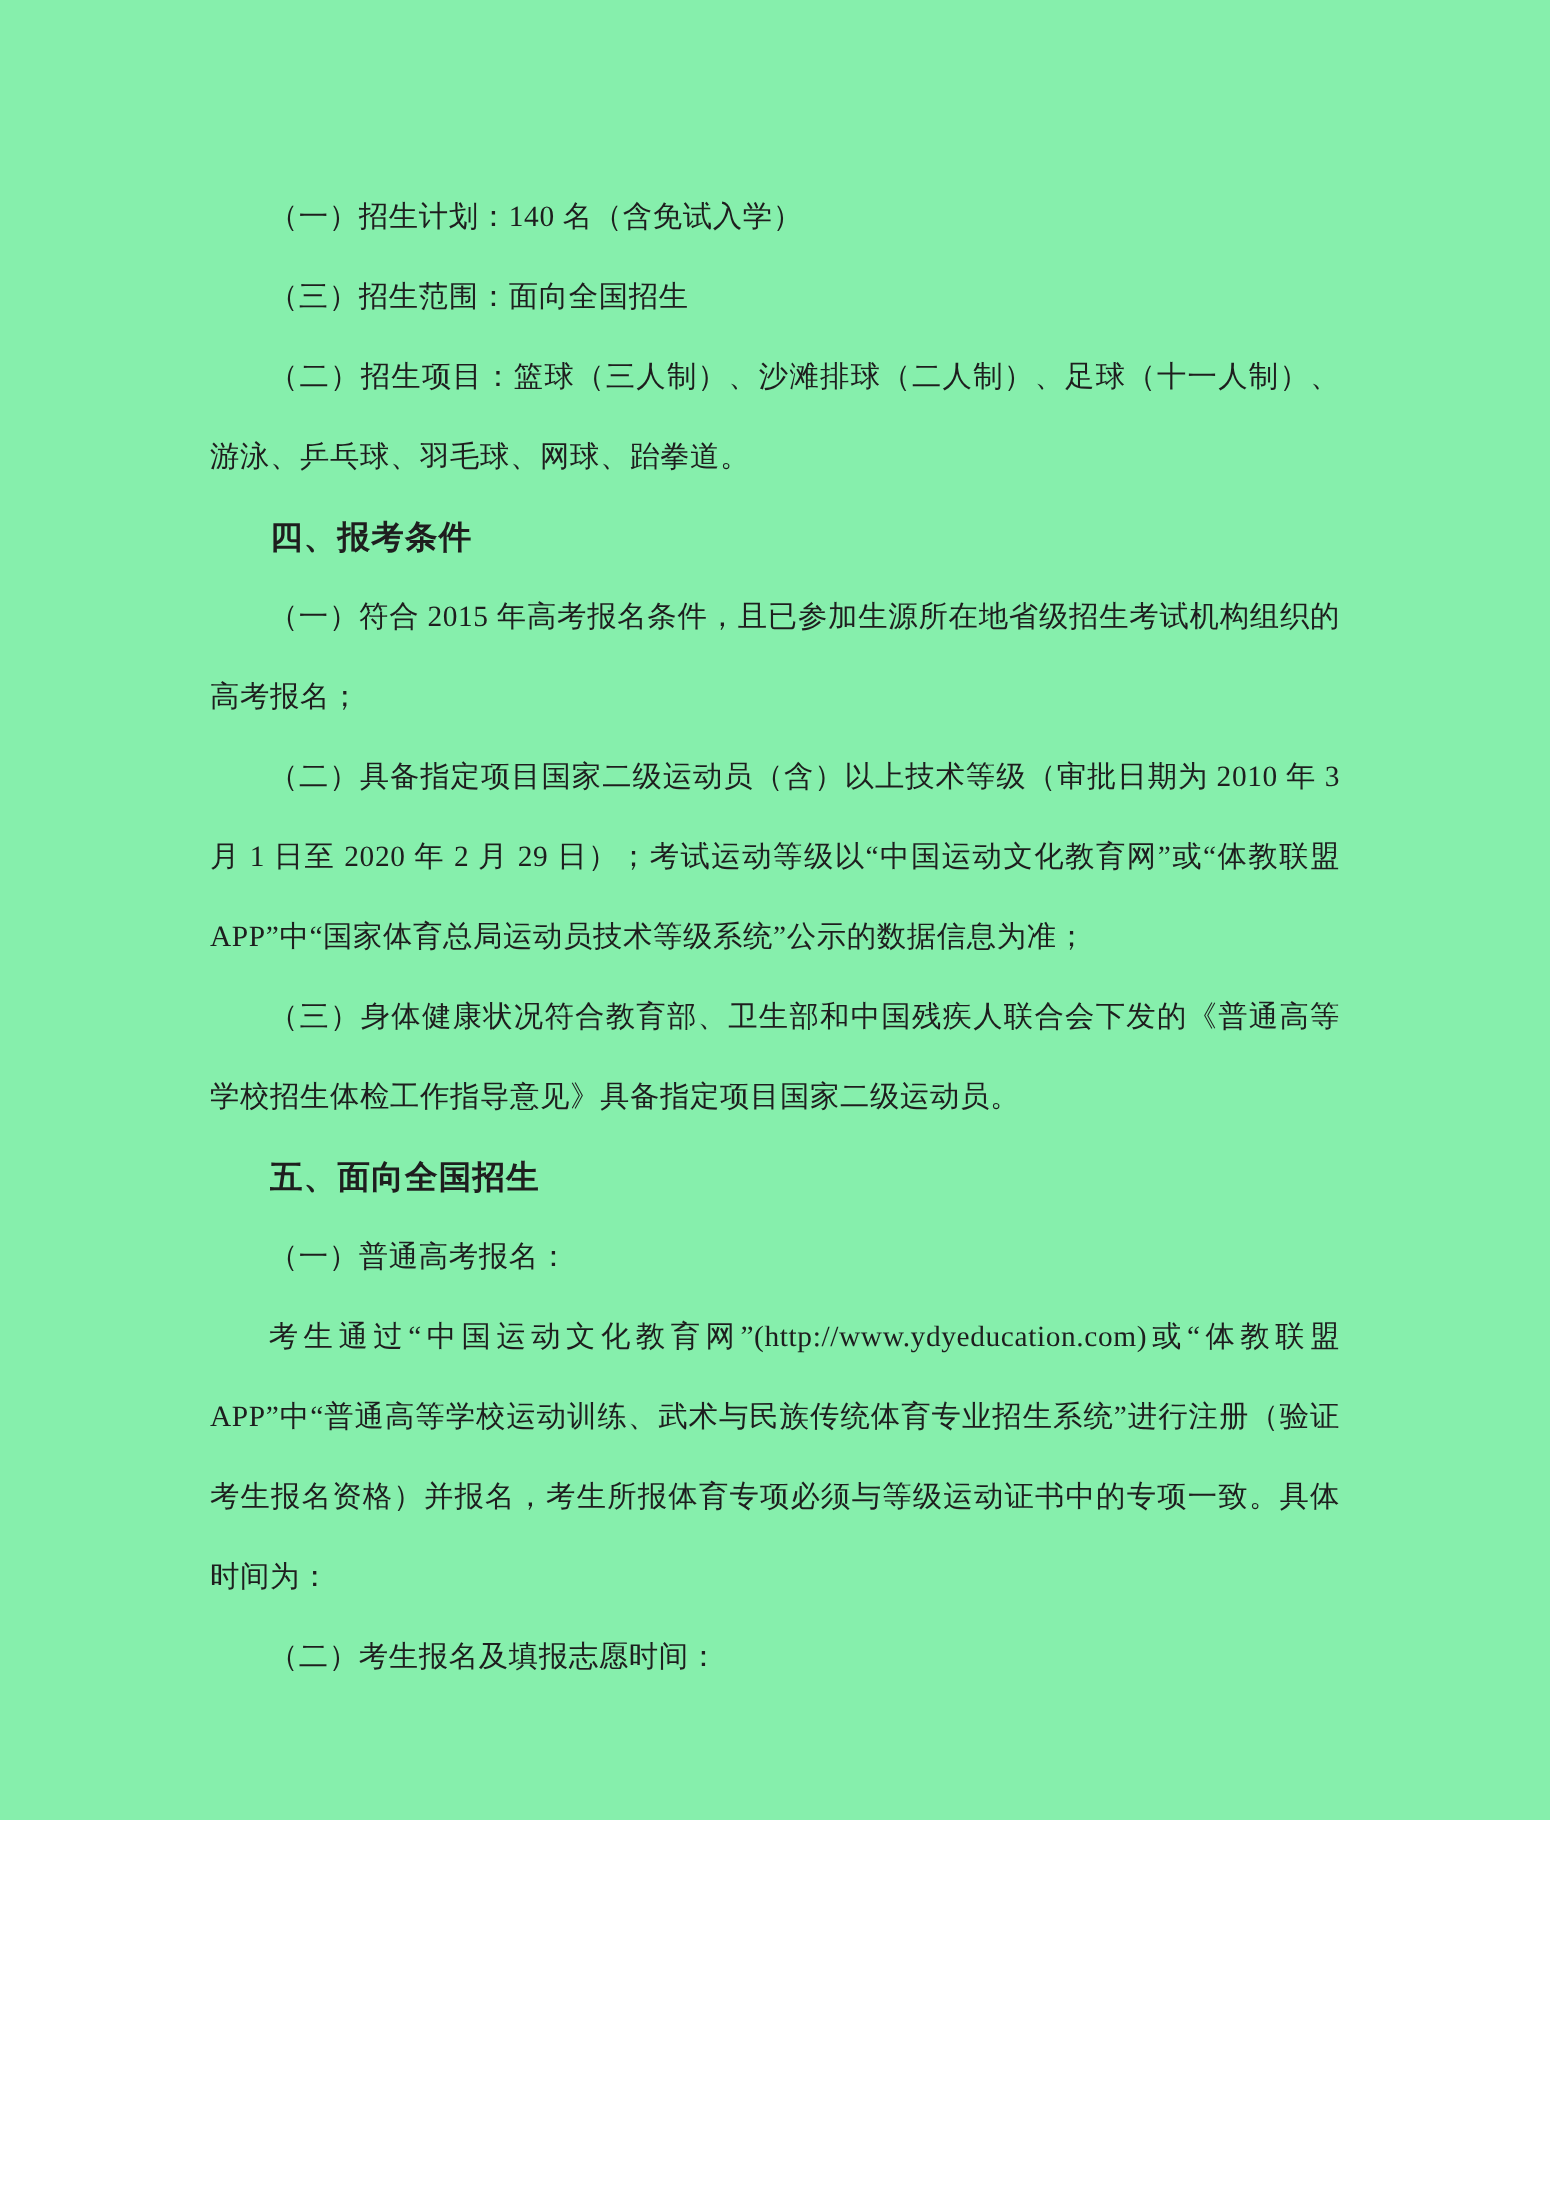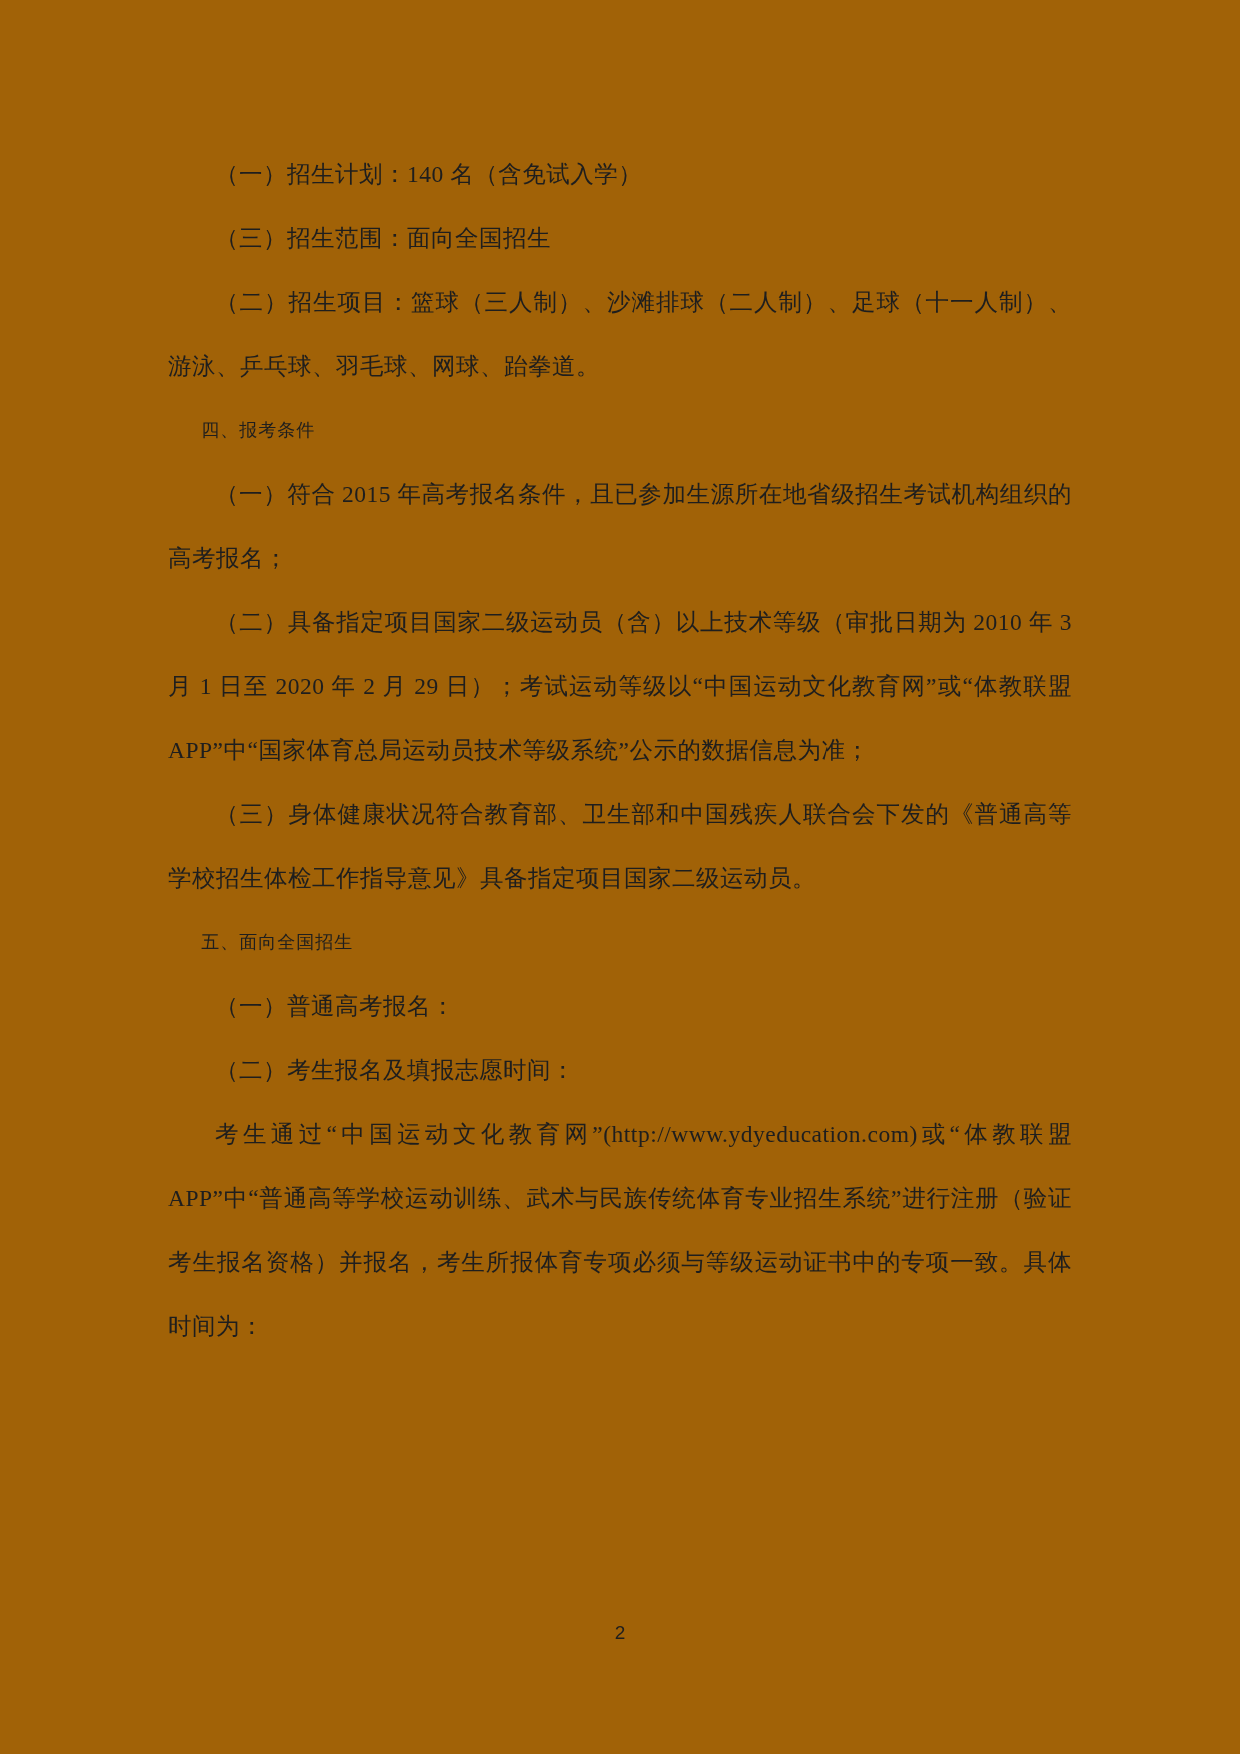--- a/index.html
+++ b/index.html
@@ -3,22 +3,22 @@
   <meta charset="utf-8">
   <style>
     html, body {
       margin: 0;
       padding: 0;
       background: #ffffff;
     }
     .page {
       position: relative;
       width: 1240px;
-      height: 1754px;
-      background: #a16207;
+      height: 1456px;
+      background: #86efac;
       color: #1e1e1e;
       font-family: "Liberation Serif", "DejaVu Serif", serif;
       overflow: hidden;
       box-sizing: border-box;
     }
     .content {
       position: absolute;
       left: 168px;
       top: 142px;
       width: 904px;
@@ -27,24 +27,24 @@
       margin: 0;
       font-size: 23.5px;
       line-height: 64px;
       text-indent: 2em;
       text-align: justify;
       letter-spacing: 0.5px;
       font-weight: normal;
     }
     .heading {
       margin: 0;
-      font-size: 18px;
+      font-size: 26px;
       line-height: 64px;
       text-indent: 1.85em;
-      font-weight: normal;
+      font-weight: bold;
       letter-spacing: 1px;
     }
     .page-footer {
       position: absolute;
       left: 0;
       right: 0;
       top: 1618px;
       text-align: center;
       line-height: 30px;
     }
@@ -61,19 +61,19 @@
   <main class="content">
     <p class="para">（一）招生计划：140 名（含免试入学）</p>
     <p class="para">（三）招生范围：面向全国招生</p>
     <p class="para">（二）招生项目：篮球（三人制）、沙滩排球（二人制）、足球（十一人制）、游泳、乒乓球、羽毛球、网球、跆拳道。</p>
     <h2 class="heading">四、报考条件</h2>
     <p class="para">（一）符合 2015 年高考报名条件，且已参加生源所在地省级招生考试机构组织的高考报名；</p>
     <p class="para">（二）具备指定项目国家二级运动员（含）以上技术等级（审批日期为 2010 年 3 月 1 日至 2020 年 2 月 29 日）；考试运动等级以“中国运动文化教育网”或“体教联盟 APP”中“国家体育总局运动员技术等级系统”公示的数据信息为准；</p>
     <p class="para">（三）身体健康状况符合教育部、卫生部和中国残疾人联合会下发的《普通高等学校招生体检工作指导意见》具备指定项目国家二级运动员。</p>
     <h2 class="heading">五、面向全国招生</h2>
     <p class="para">（一）普通高考报名：</p>
+    <p class="para">考生通过“中国运动文化教育网”(http://www.ydyeducation.com)或“体教联盟 APP”中“普通高等学校运动训练、武术与民族传统体育专业招生系统”进行注册（验证考生报名资格）并报名，考生所报体育专项必须与等级运动证书中的专项一致。具体时间为：</p>
     <p class="para">（二）考生报名及填报志愿时间：</p>
-    <p class="para">考生通过“中国运动文化教育网”(http://www.ydyeducation.com)或“体教联盟 APP”中“普通高等学校运动训练、武术与民族传统体育专业招生系统”进行注册（验证考生报名资格）并报名，考生所报体育专项必须与等级运动证书中的专项一致。具体时间为：</p>
   </main>
   <footer class="page-footer">
     <span class="page-number">2</span>
   </footer>
 </div>
 
 </body></html>

